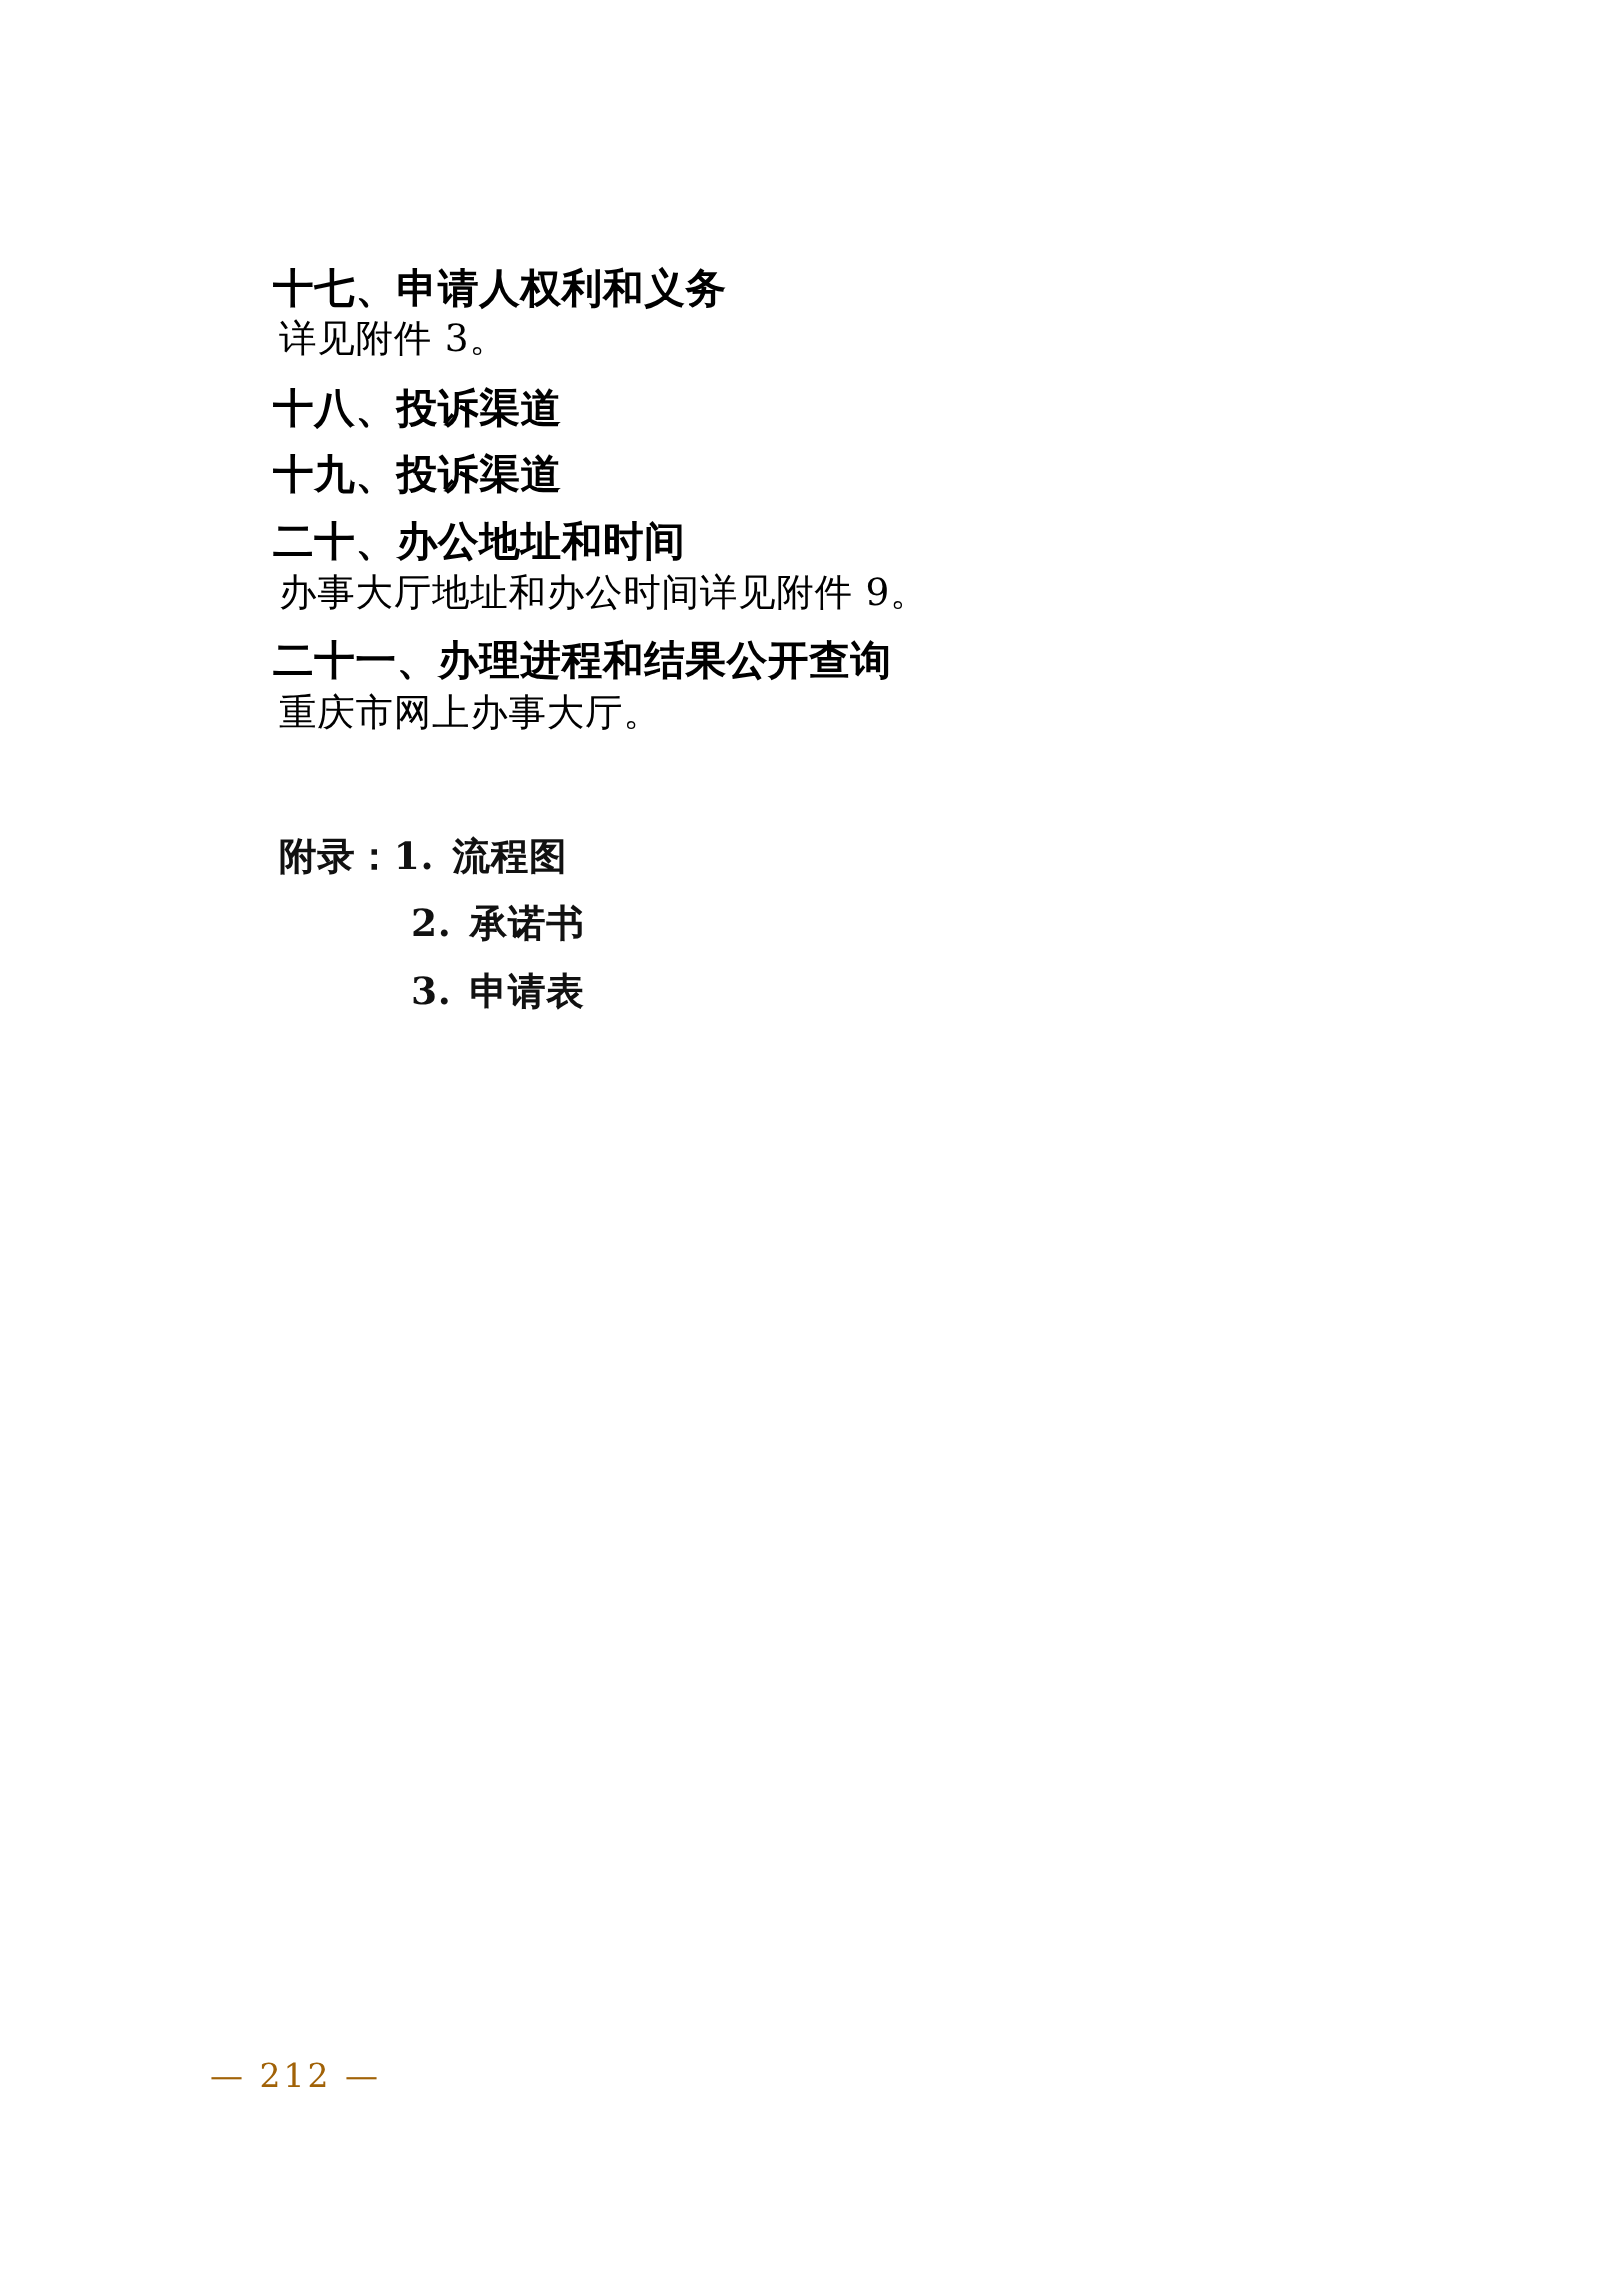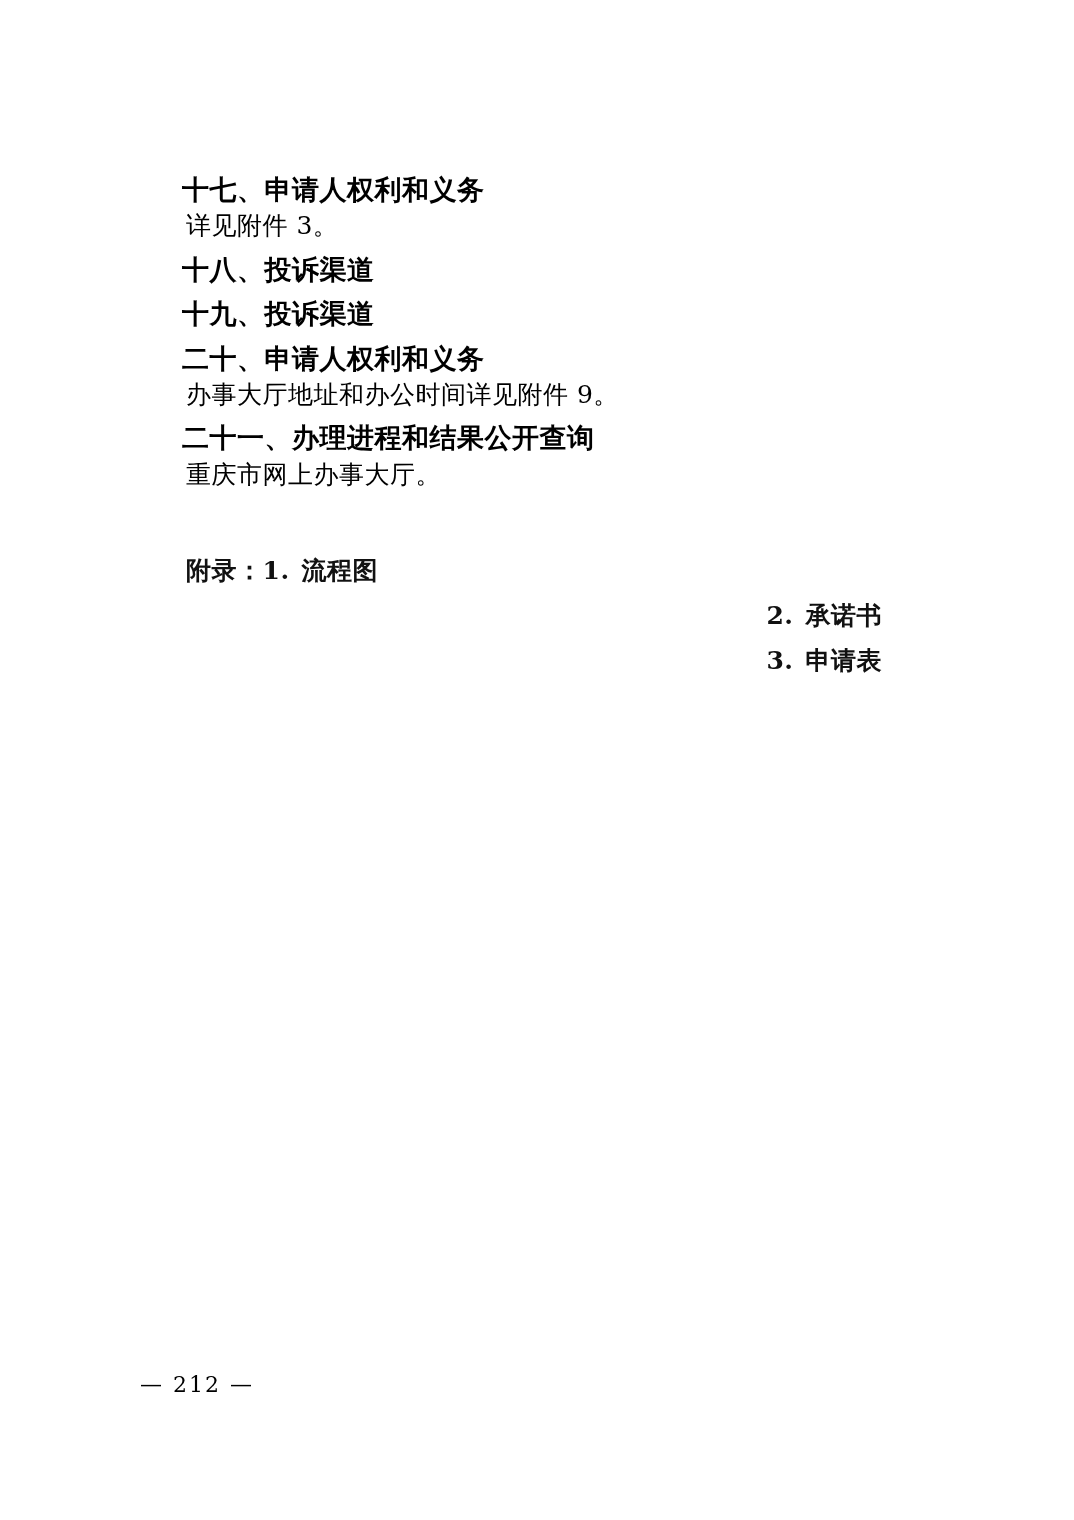--- a/index.html
+++ b/index.html
@@ -17,21 +17,21 @@
     font-family: "DejaVu Serif", "Liberation Serif", serif;
     color: #1a1a1a;
   }
   .content {
     position: absolute;
     left: 182px;
     top: 178px;
     width: 700px;
   }
   .sec-heading {
-    font-family: Liberation Mono, monospace;
+    font-family: Liberation Sans, sans-serif;
     font-weight: bold;
     font-size: 27px;
     line-height: 1.05;
     letter-spacing: 0.5px;
     margin: 0 0 6px 0;
     color: #000000;
   }
   .body-line {
     font-family: "DejaVu Serif", "Liberation Serif", serif;
     font-size: 25px;
@@ -53,39 +53,38 @@
     color: #111111;
     font-weight: bold;
   }
   .appendix-row {
     display: block;
     margin-bottom: 20px;
     padding-left: 4px;
   }
   .appendix-row.indent {
     padding-left: 92px;
-    text-align: right;
   }
   .appendix-label {
     display: inline;
   }
   .appendix-num {
     display: inline;
   }
   .appendix-text {
     display: inline;
     margin-left: 12px;
   }
   .page-number {
     position: absolute;
     left: 140px;
     top: 1372px;
     font-family: "DejaVu Serif", "Liberation Serif", serif;
     font-size: 22px;
-    color: #000000;
+    color: #a16207;
     letter-spacing: 2px;
   }
 </style>
 </head>
 <body>
 
 <div class="page">
 
   <div class="content">
 
@@ -96,21 +95,21 @@
 
     <div class="block">
       <h2 class="sec-heading">十八、投诉渠道</h2>
     </div>
 
     <div class="block">
       <h2 class="sec-heading">十九、投诉渠道</h2>
     </div>
 
     <div class="block">
-      <h2 class="sec-heading">二十、申请人权利和义务</h2>
+      <h2 class="sec-heading">二十、办公地址和时间</h2>
       <p class="body-line">办事大厅地址和办公时间详见附件 9。</p>
     </div>
 
     <div class="block">
       <h2 class="sec-heading">二十一、办理进程和结果公开查询</h2>
       <p class="body-line">重庆市网上办事大厅。</p>
     </div>
 
     <div class="appendix">
       <div class="appendix-row">

